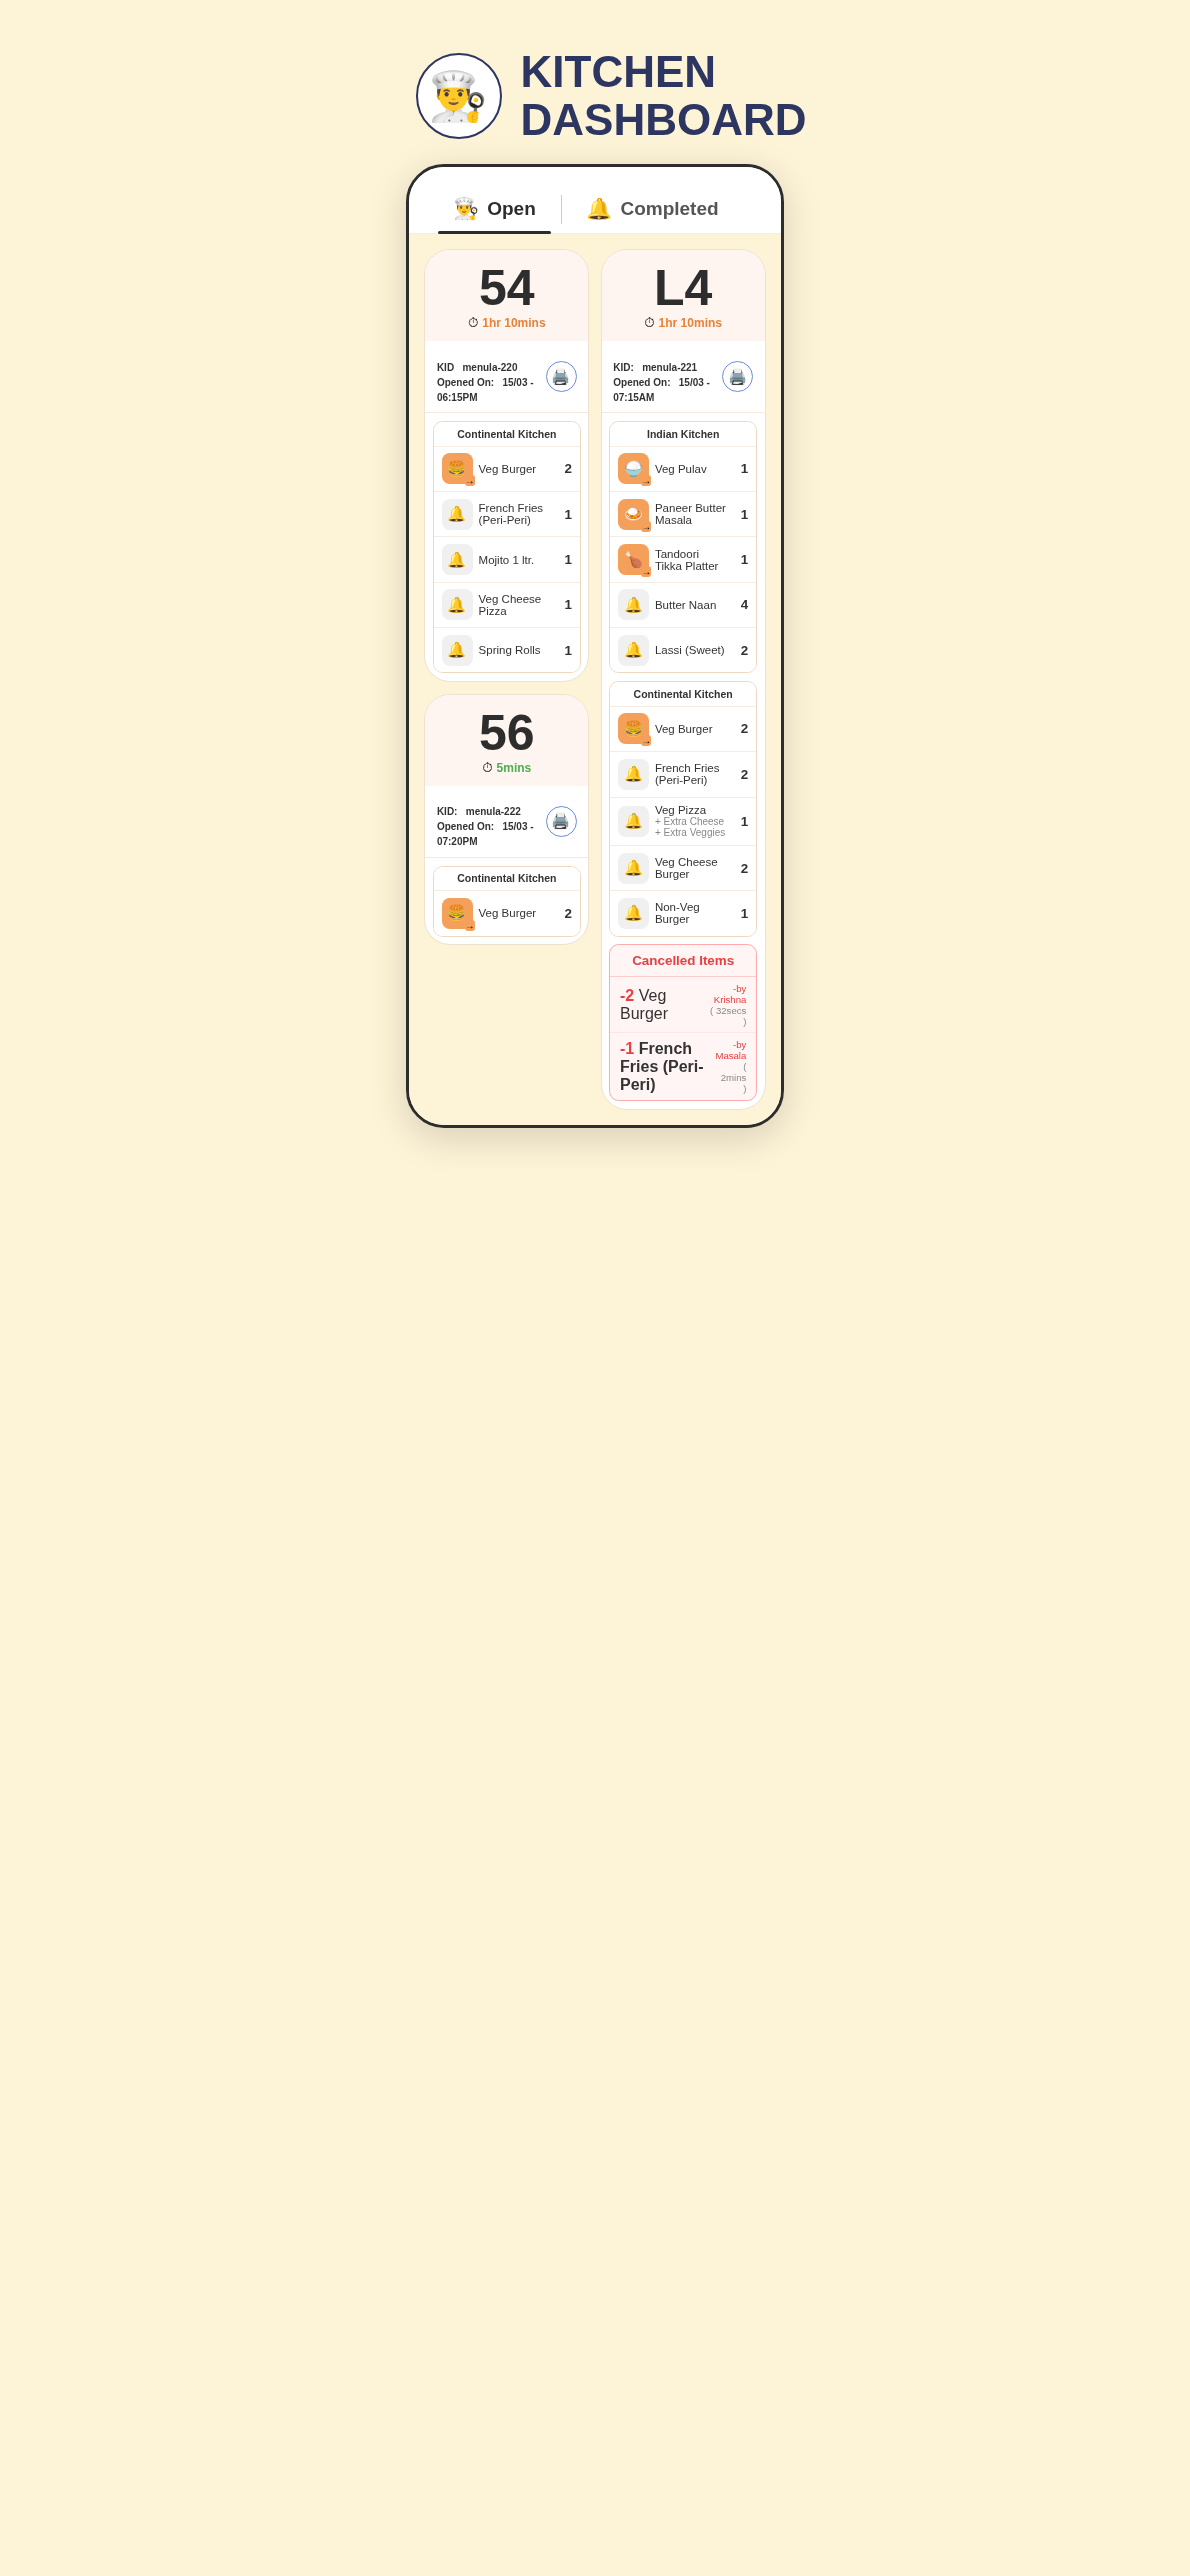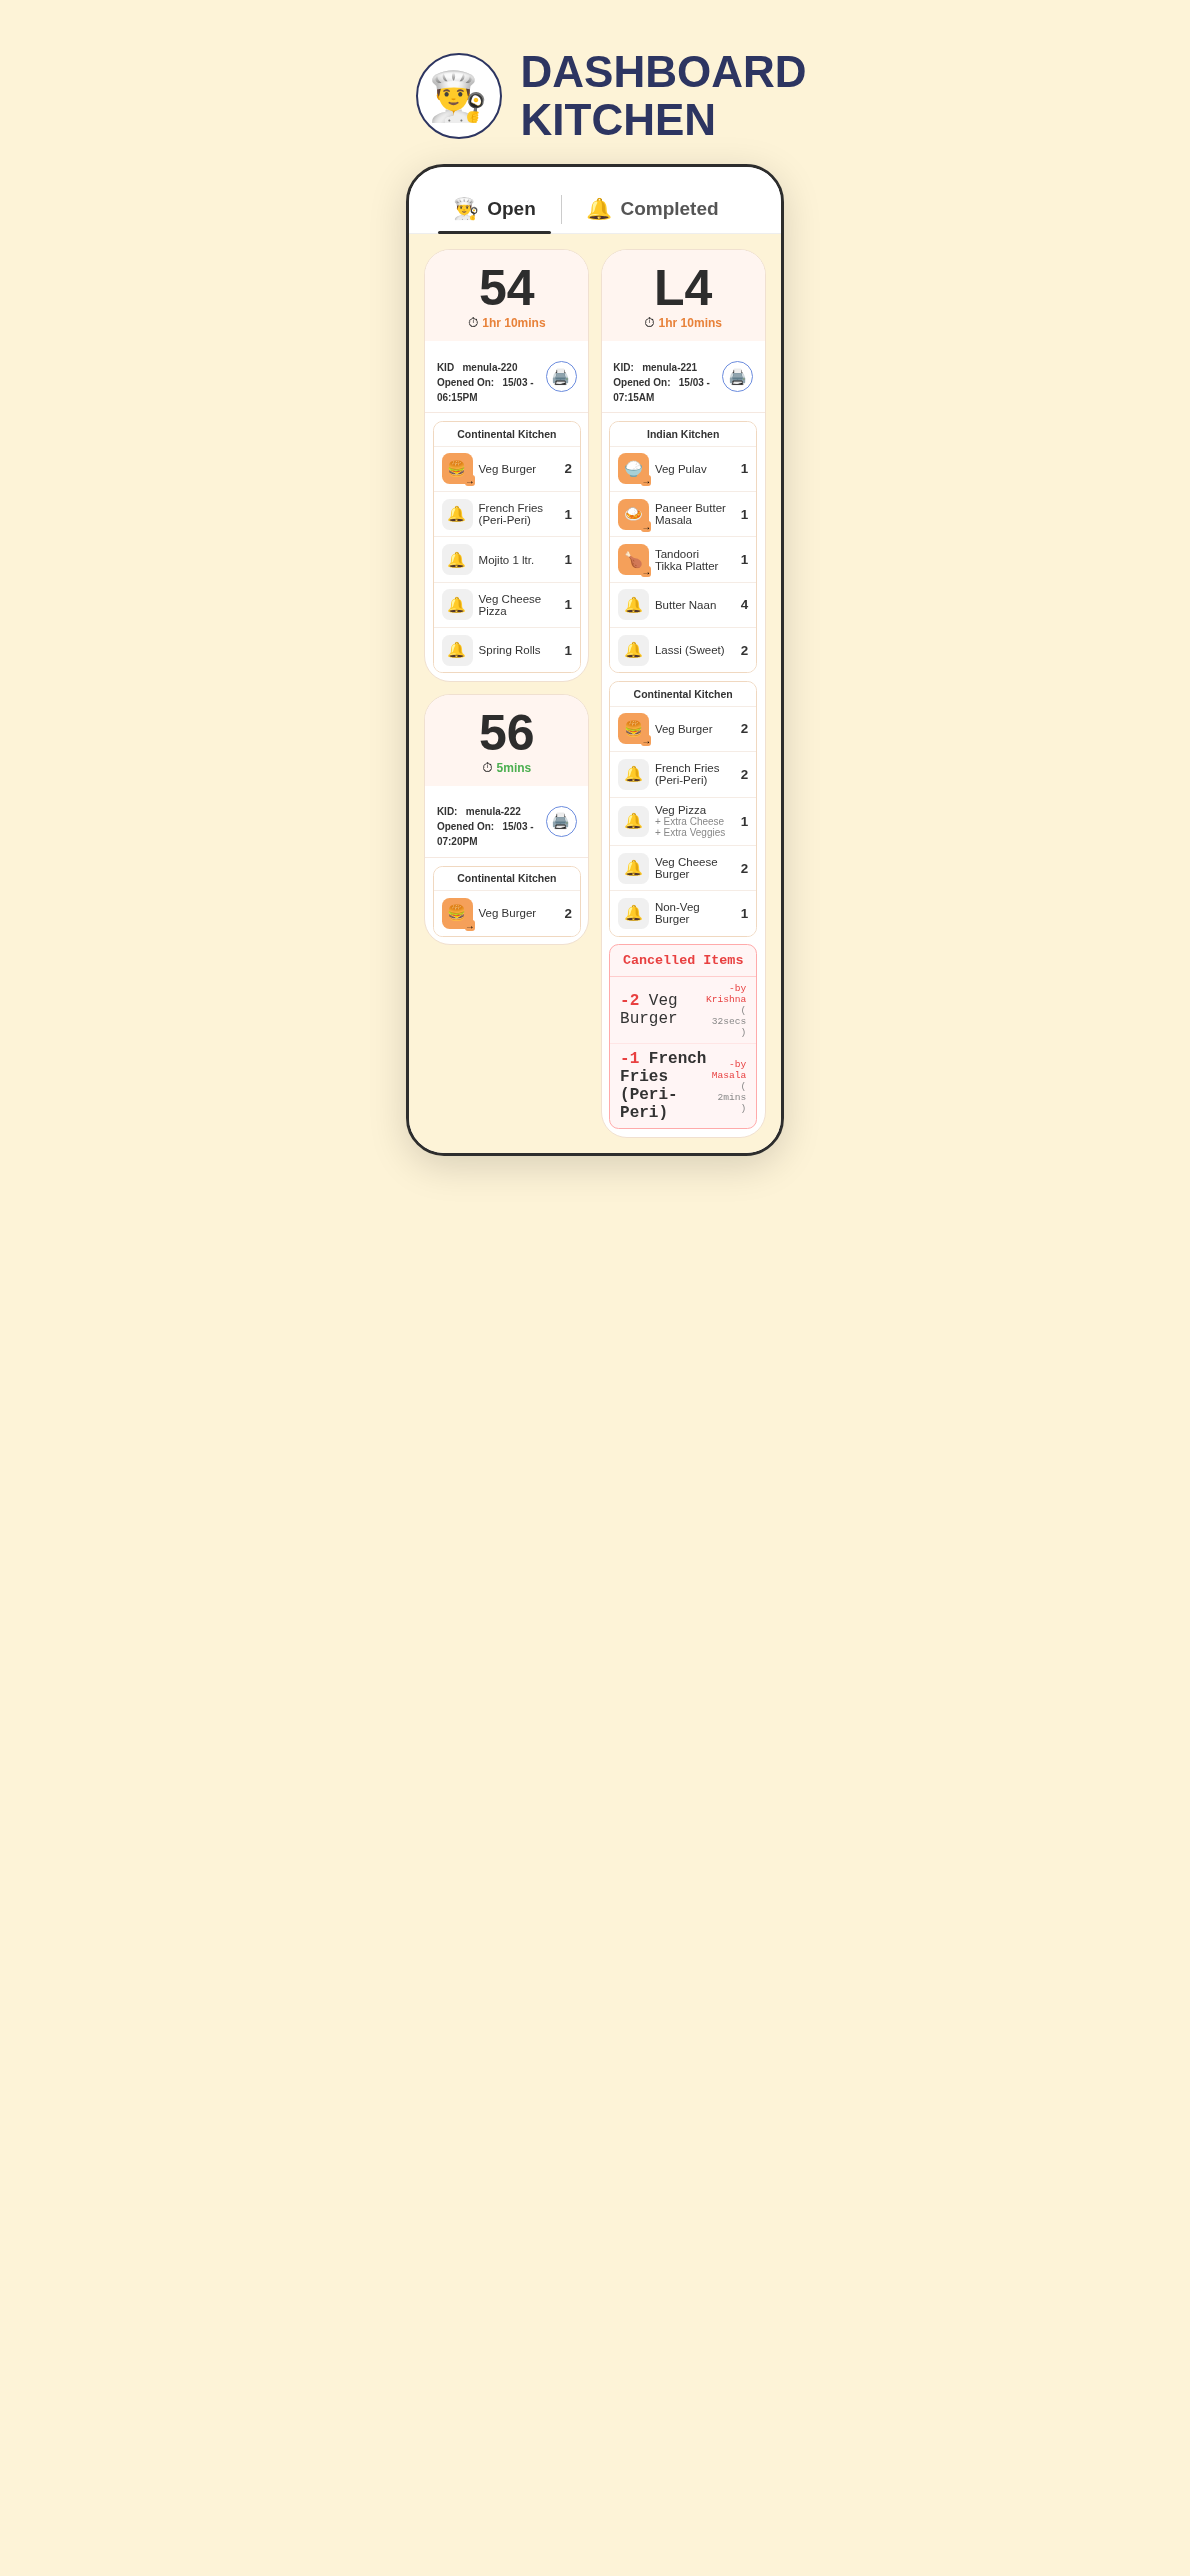--- a/index.html
+++ b/index.html
@@ -242,21 +242,20 @@
       text-align: right;
     }
 
     
     .cancelled-section {
       margin: 7.7px;
       border: 1px solid #ffaaaa;
       border-radius: 9.6px;
       background: #fff5f5;
       overflow: hidden;
-      font-family: Liberation Mono, monospace;
     }
     .cancelled-title {
       text-align: center;
       color: #e84040;
       font-size: 13.4px;
       font-weight: 700;
       padding: 7.7px;
       border-bottom: 1px solid #ffcccc;
     }
     .cancelled-item {
@@ -294,22 +293,22 @@
 </head>
 <body>
 
 <div class="page-wrapper">
 
   <div class="header">
     <div class="chef-logo">
       <span>👨‍🍳</span>
     </div>
     <div class="header-title">
+      <div>KITCHEN</div>
       <div>DASHBOARD</div>
-      <div>KITCHEN</div>
     </div>
   </div>
 
   <div class="phone-frame">
 
     <div class="tabs">
       <div class="tab active">
         <span class="tab-icon">👨‍🍳</span>
         <span>Open</span>
       </div>

